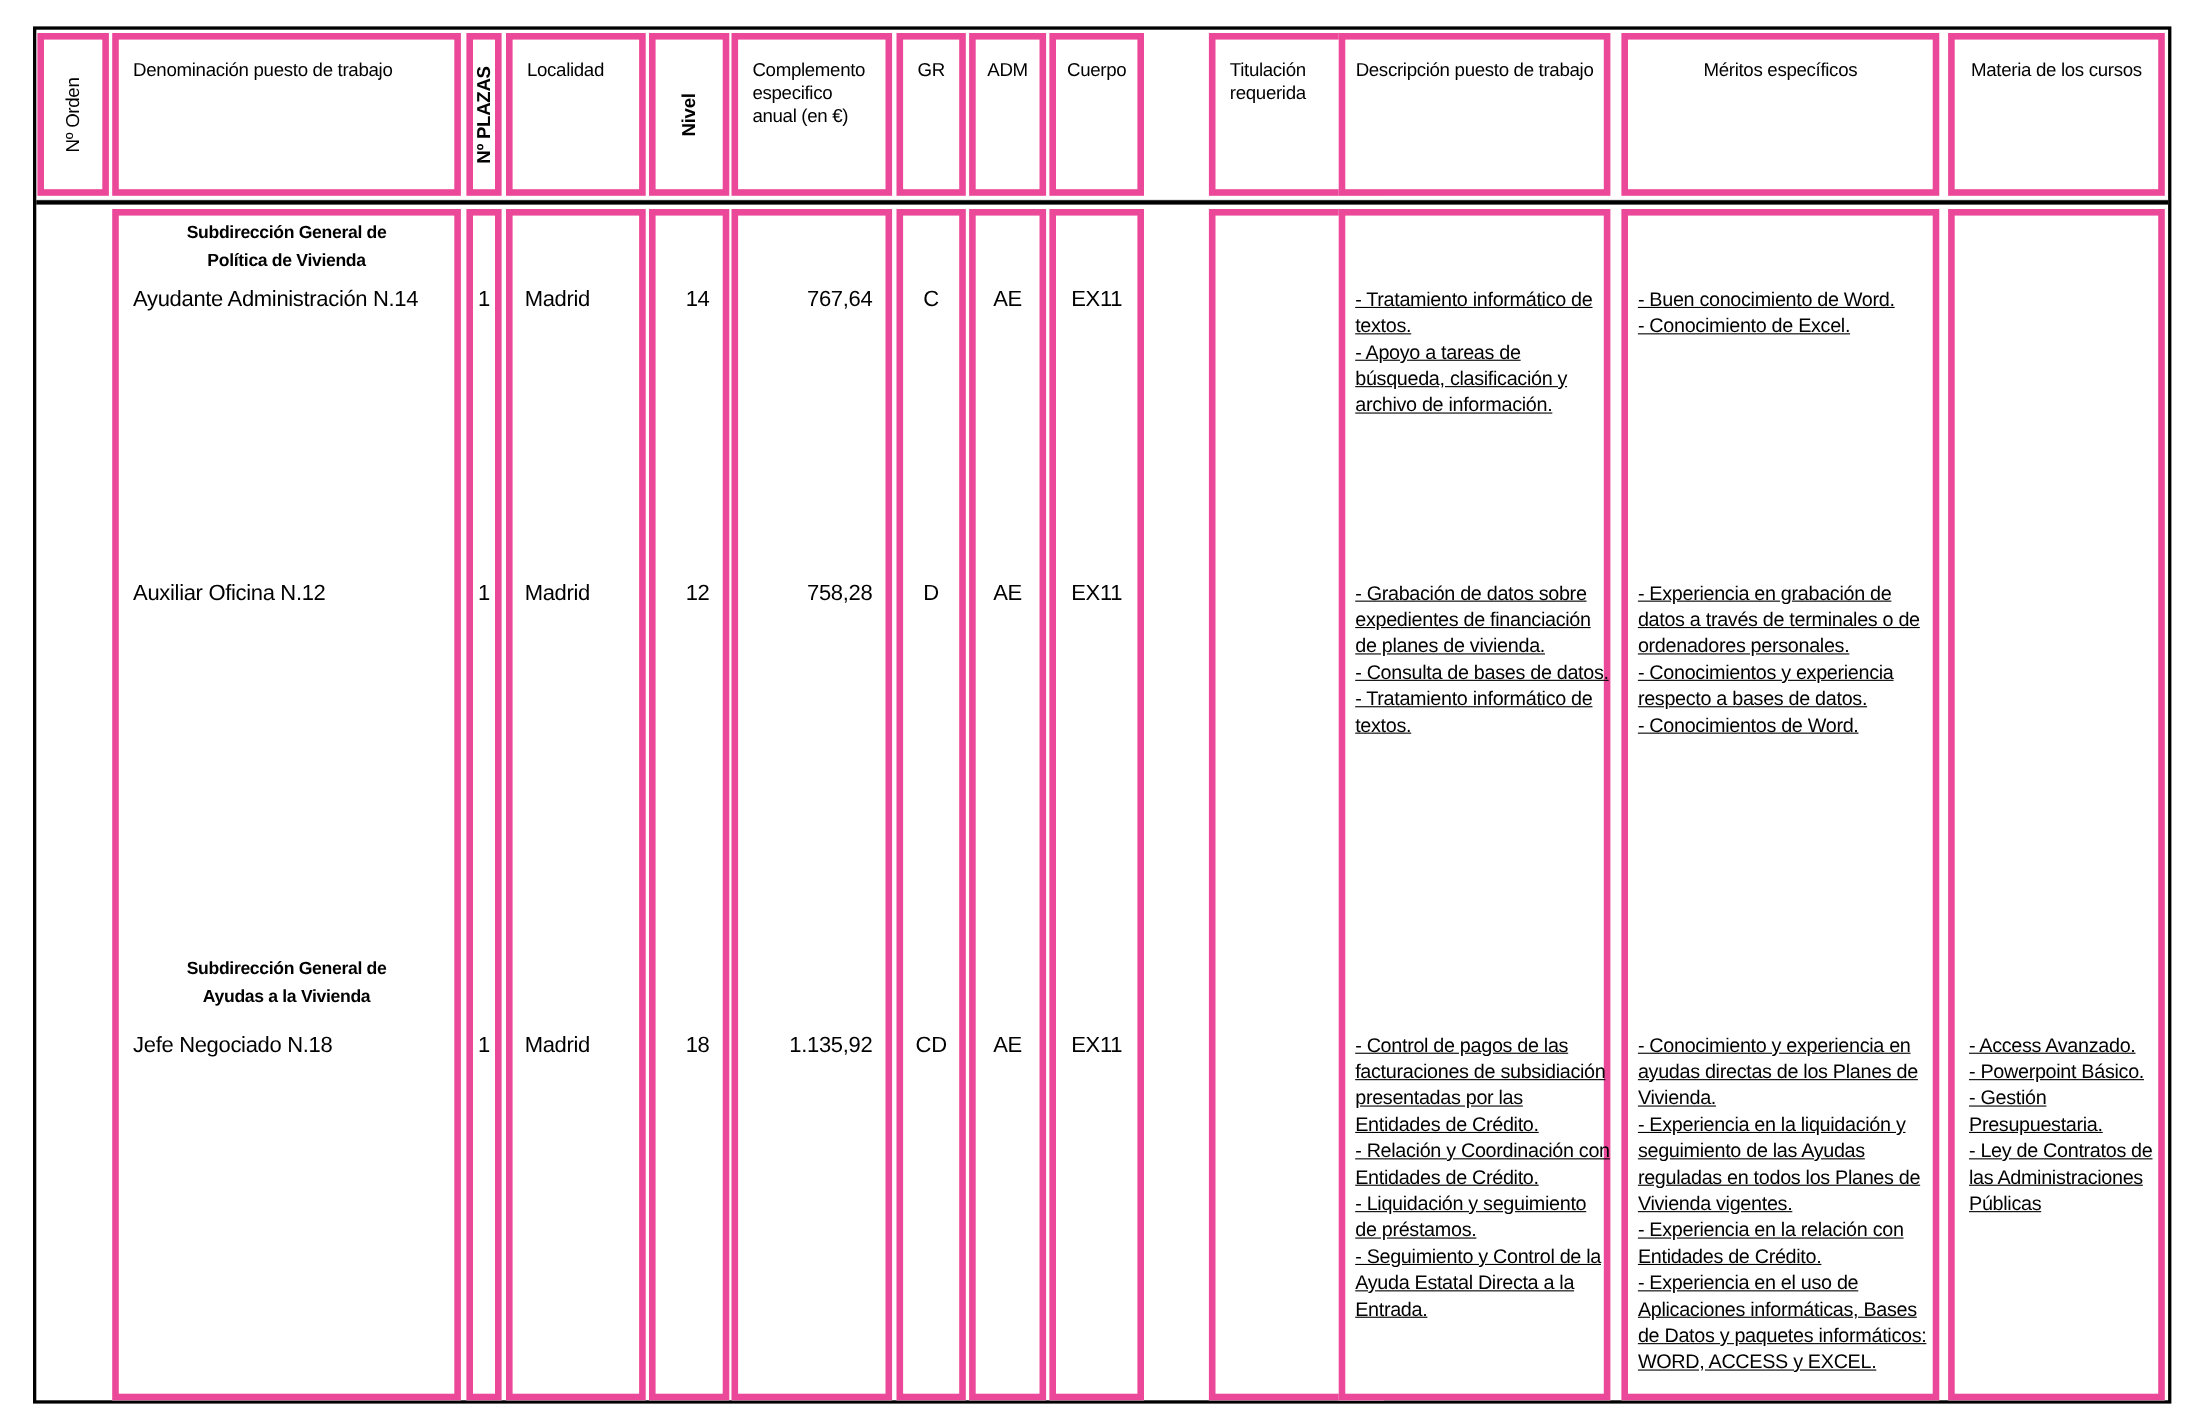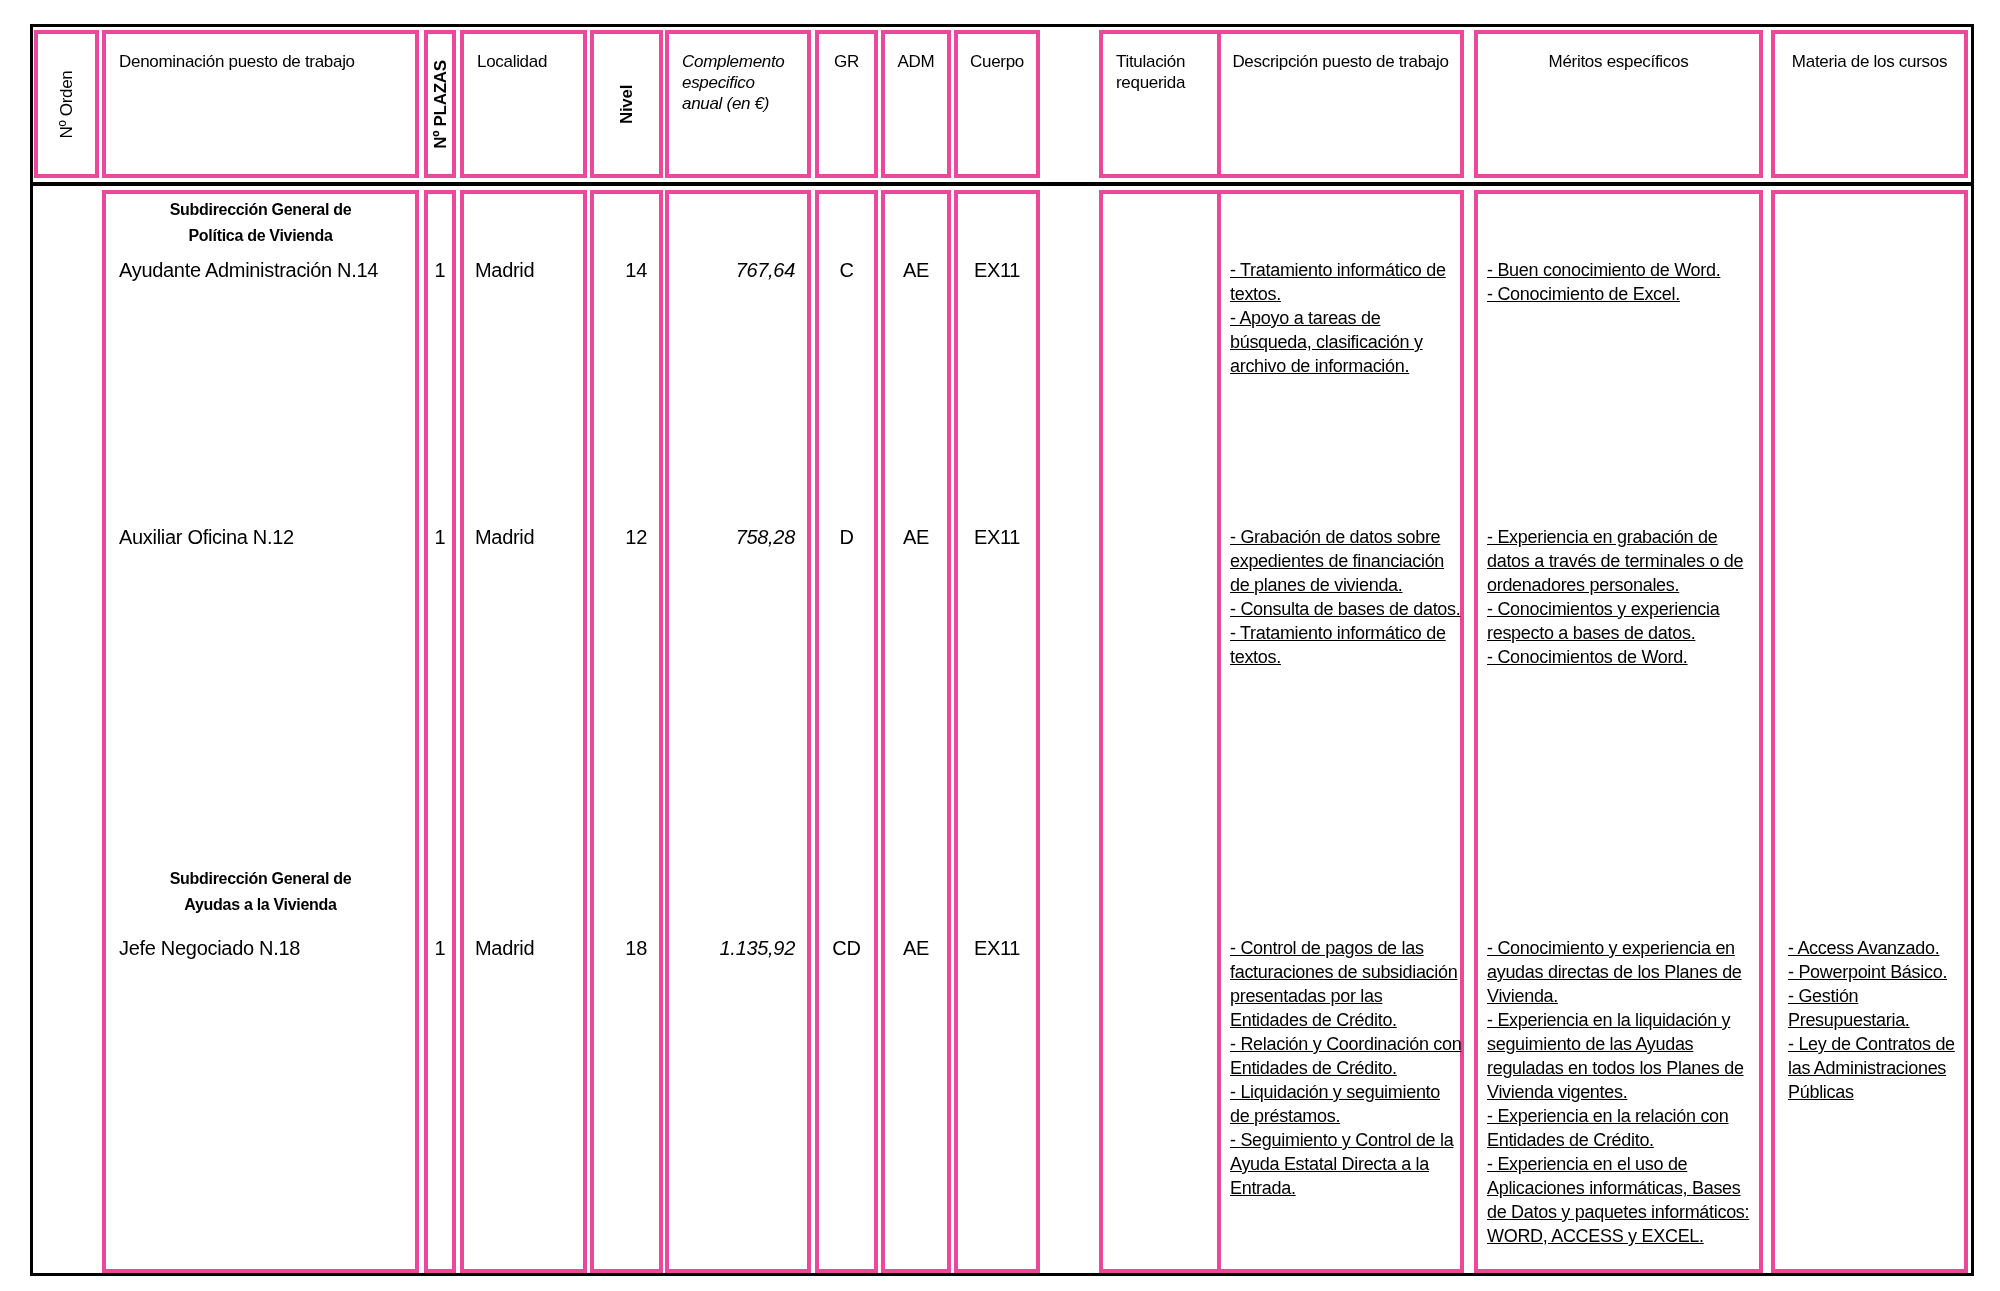--- a/index.html
+++ b/index.html
@@ -8,33 +8,33 @@
     font-family:"Liberation Sans","DejaVu Sans",sans-serif;
     color:#000;letter-spacing:-0.3px;
     -webkit-font-smoothing:antialiased;
   }
   .table{
     position:absolute;left:30px;top:24px;width:1944px;height:1252px;
     border:3px solid #000;background:#fff;box-sizing:border-box;
   }
   
   .hcell,.bcell{
-    position:absolute;box-sizing:border-box;border:4px solid #ec4899;background:#fff;
+    position:absolute;box-sizing:border-box;border:6px solid #ec4899;background:#fff;
   }
   .hcell{top:3px;height:148px;font-size:17px;line-height:21px;}
   .sep{position:absolute;left:0;top:154px;width:1938px;height:5px;background:#000;
        border-top:1px solid #fff;box-sizing:border-box;}
   .bcell{top:163px;height:1083px;}
   
   .c1{left:1px;width:65px;}
   .c2{left:69px;width:317px;}
   .c3{left:391px;width:32px;}
   .c4{left:427px;width:127px;}
   .c5{left:557px;width:73px;}
-  .c6{left:632px;width:146px;font-style:italic;}
+  .c6{left:632px;width:146px;}
   .c7{left:782px;width:63px;}
   .c8{left:848px;width:70px;}
   .c9{left:921px;width:86px;}
   .c10{left:1066px;width:159px;}
   .c11{left:1184px;width:247px;}
   .c12{left:1441px;width:289px;}
   .c13{left:1738px;width:197px;}
   
   .h-pad{padding:17px 10px 0 13px;}
   .h-center{display:flex;justify-content:center;align-items:flex-start;padding-top:17px;}

